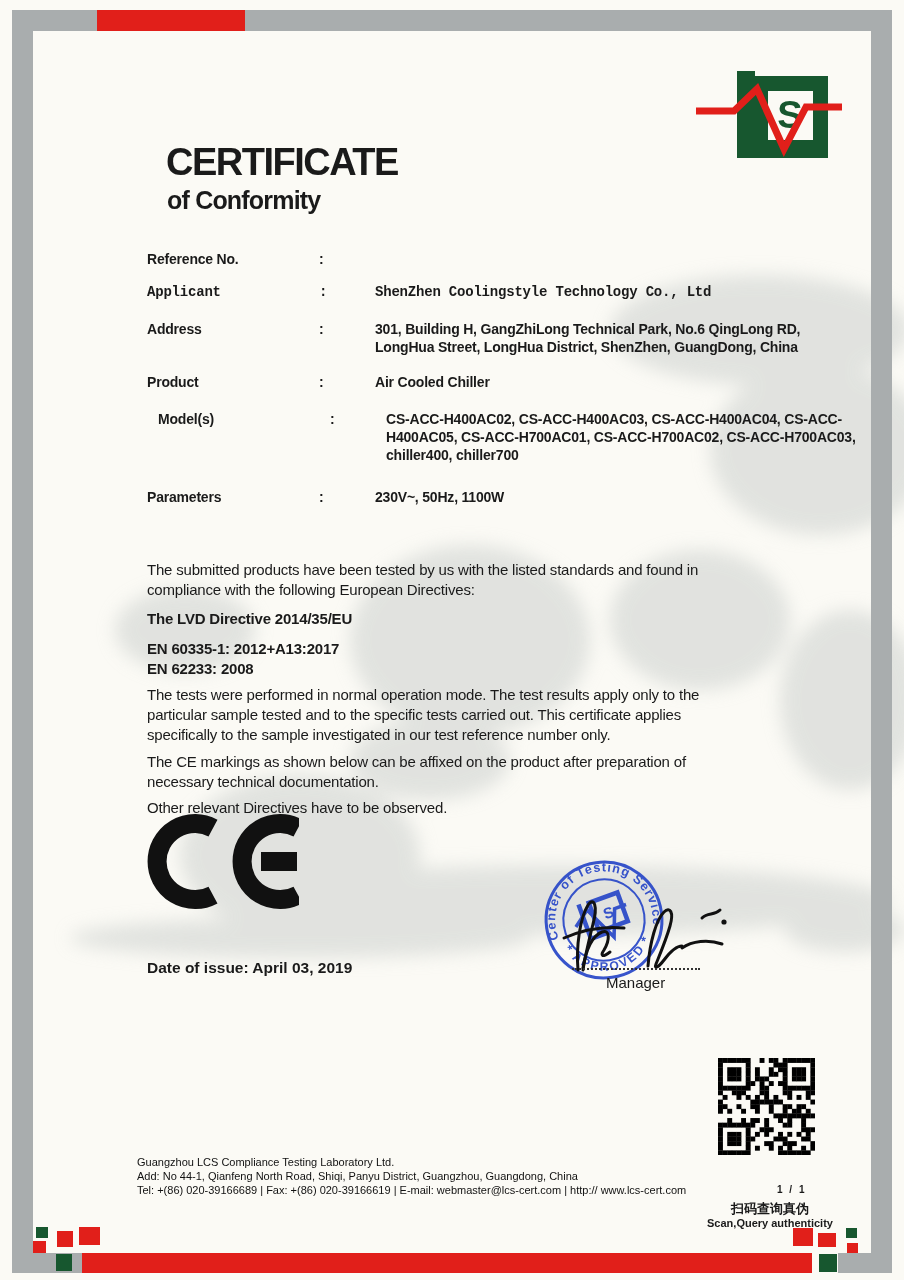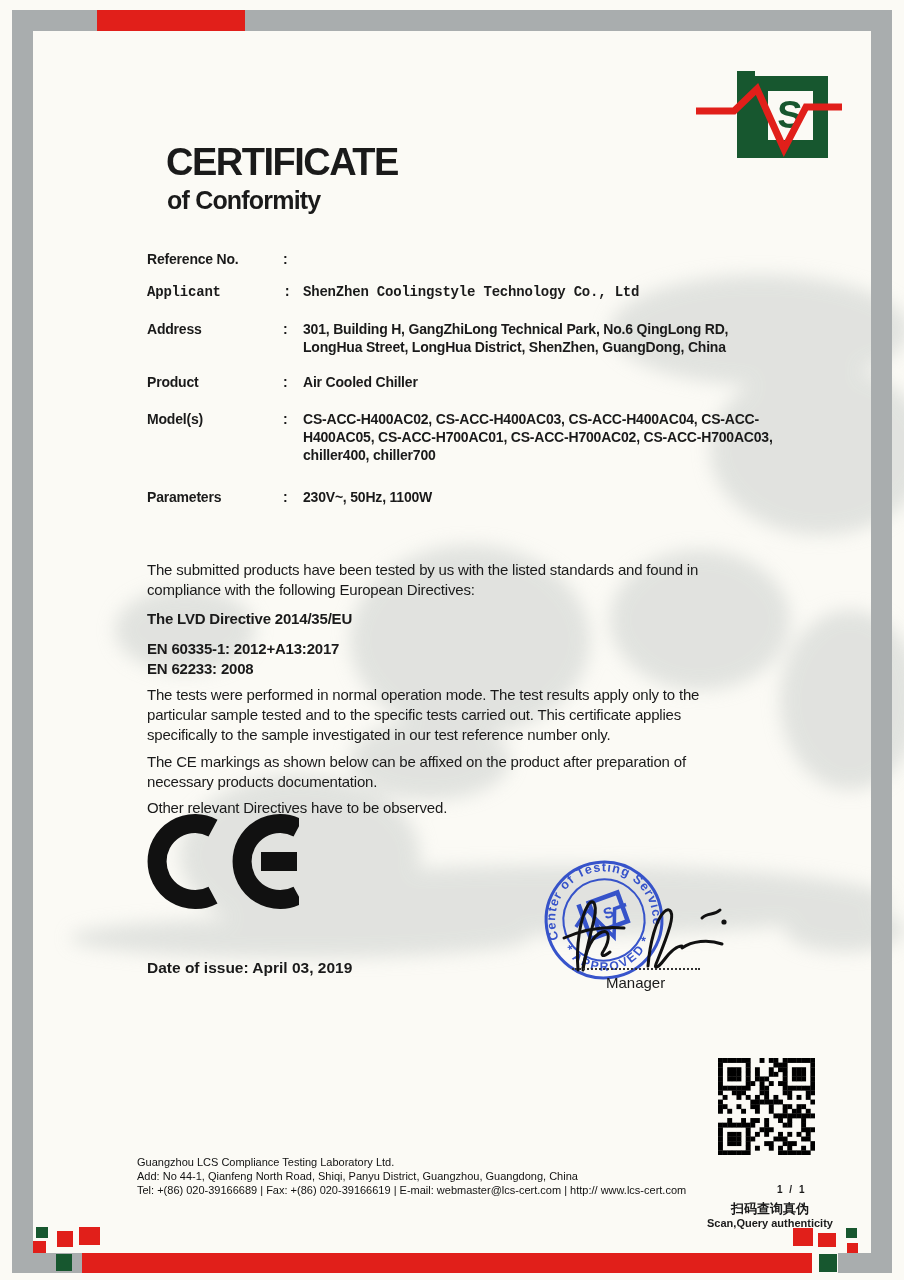--- a/index.html
+++ b/index.html
@@ -11,21 +11,21 @@
   .red{background:var(--red,#e11f1a)!important;}
   .green{background:var(--green,#17572f)!important;}
   .sq{position:absolute;z-index:4;}
   
   .map{position:absolute;left:0;top:0;z-index:0;}
   
   .t1{left:166px;top:143px;font-size:38px;font-weight:bold;letter-spacing:-1.5px;line-height:1.0;z-index:2;}
   .t2{left:167px;top:186px;font-size:25px;font-weight:bold;letter-spacing:-0.8px;z-index:2;}
   
   .field{position:absolute;left:147px;display:flex;font-size:14px;font-weight:bold;
-         line-height:18px;letter-spacing:-0.2px;z-index:2;}
+         line-height:18px;letter-spacing:-0.2px;z-index:2;gap:36px;}
   .field .lbl{width:136px;flex:0 0 136px;}
   .field .col{width:20px;flex:0 0 20px;}
   .field .val{width:487px;}
   
   .para{position:absolute;left:147px;width:594px;font-size:15px;line-height:20px;
         letter-spacing:-0.2px;z-index:2;margin-top:42px;}
   .bold{font-weight:bold;}
   
   .ce{left:147px;top:813px;z-index:2;}
   
@@ -117,39 +117,39 @@
   <div class="field" style="top:320px;">
     <span class="lbl">Address</span>
     <span class="col">:</span>
     <span class="val">301, Building H, GangZhiLong Technical Park, No.6 QingLong RD, LongHua Street, LongHua District, ShenZhen, GuangDong, China</span>
   </div>
   <div class="field" style="top:373px;">
     <span class="lbl">Product</span>
     <span class="col">:</span>
     <span class="val">Air Cooled Chiller</span>
   </div>
-  <div class="field" style="top:410px;">
+  <div class="field" style="top:410px;margin-left:11px;">
     <span class="lbl">Model(s)</span>
     <span class="col">:</span>
     <span class="val">CS-ACC-H400AC02, CS-ACC-H400AC03, CS-ACC-H400AC04, CS-ACC-H400AC05, CS-ACC-H700AC01, CS-ACC-H700AC02, CS-ACC-H700AC03, chiller400, chiller700</span>
   </div>
   <div class="field" style="top:488px;">
     <span class="lbl">Parameters</span>
     <span class="col">:</span>
     <span class="val">230V~, 50Hz, 1100W</span>
   </div>
 
   <div class="para" style="top:518px;">The submitted products have been tested by us with the listed standards and found in compliance with the following European Directives:</div>
   <div class="para bold" style="top:567px;">The LVD Directive 2014/35/EU</div>
   <div class="para bold" style="top:597px;line-height:20px;">
     <div>EN 60335-1: 2012+A13:2017</div>
     <div>EN 62233: 2008</div>
   </div>
   <div class="para" style="top:643px;">The tests were performed in normal operation mode. The test results apply only to the particular sample tested and to the specific tests carried out. This certificate applies specifically to the sample investigated in our test reference number only.</div>
-  <div class="para" style="top:710px;">The CE markings as shown below can be affixed on the product after preparation of necessary products documentation.</div>
+  <div class="para" style="top:710px;">The CE markings as shown below can be affixed on the product after preparation of necessary technical documentation.</div>
   <div class="para" style="top:756px;">Other relevant Directives have to be observed.</div>
 
   <svg class="abs ce" width="152" height="97" viewBox="0 0 152 97">
     <g fill="none" stroke="#111" stroke-width="19">
       <path d="M66 15 A38 38 0 1 0 66 82"></path>
       <path d="M151 15 A38 38 0 1 0 151 82"></path>
       <path d="M114 48.5 H150"></path>
     </g>
   </svg>
 

